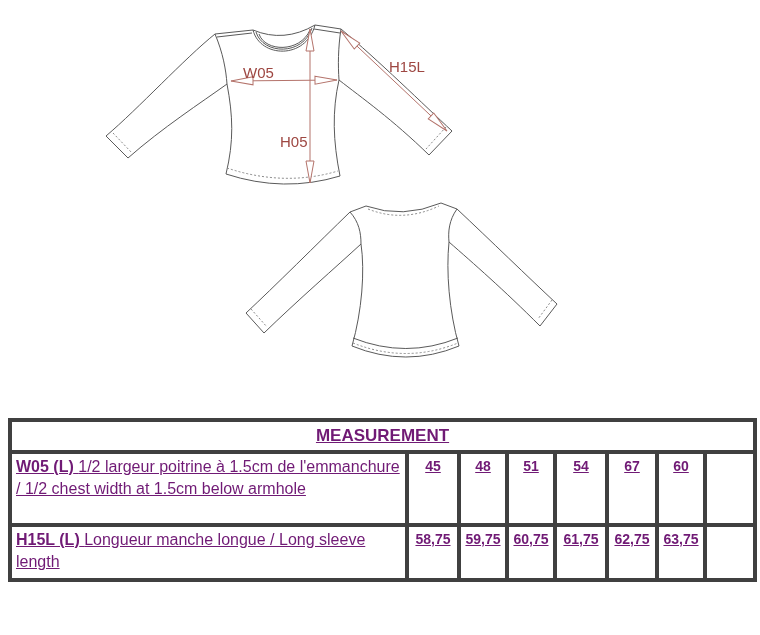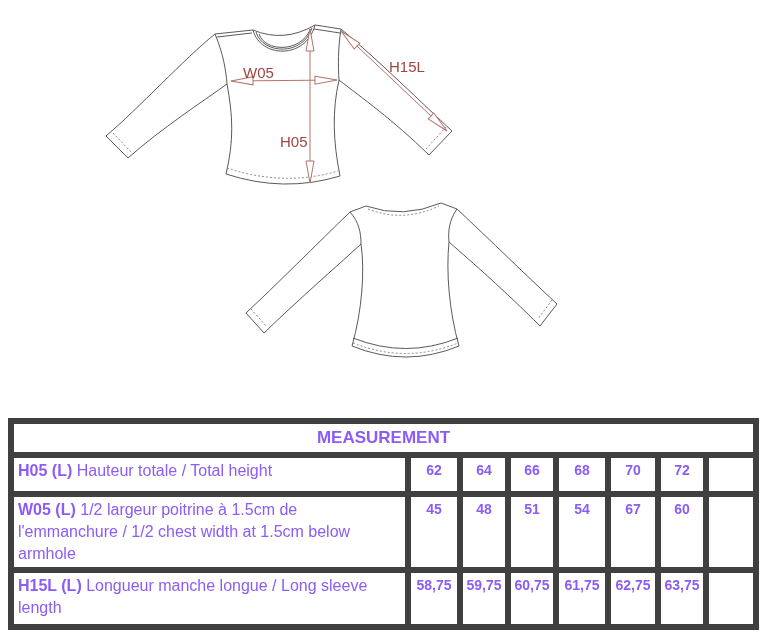--- a/index.html
+++ b/index.html
@@ -22,23 +22,24 @@
     left: 8px; top: 418px;
   }
   table.measure {
     border-collapse: collapse;
     table-layout: fixed;
     width: 745px;
     background: #ffffff;
     border: 3px solid #000000;
   }
   table.measure th, table.measure td {
-    border: 6px solid #404040;
+    border: 4px solid #404040;
     overflow: hidden;
-    color: #8b5cf6;
+    color: #701a75;
+    text-decoration: underline;
   }
   tr.title-row th {
     height: 26px;
     font-size: 17px;
     font-weight: bold;
     text-align: center;
     vertical-align: middle;
   }
   tr.header-row th {
     height: 30px;
@@ -162,30 +163,20 @@
       <col style="width:48px">
       <col style="width:52px">
       <col style="width:50px">
       <col style="width:48px">
       <col style="width:50px">
     </colgroup>
     <tbody>
       <tr class="title-row">
         <th colspan="8">MEASUREMENT</th>
       </tr>
-      <tr class="row-h05">
-        <td class="desc"><b>H05 (L)</b> <span>Hauteur totale / Total height</span></td>
-        <td class="val">62</td>
-        <td class="val">64</td>
-        <td class="val">66</td>
-        <td class="val">68</td>
-        <td class="val">70</td>
-        <td class="val">72</td>
-        <td class="val"></td>
-      </tr>
       <tr class="row-w05">
         <td class="desc"><b>W05 (L)</b> <span>1/2 largeur poitrine à 1.5cm de l'emmanchure / 1/2 chest width at 1.5cm below armhole</span></td>
         <td class="val">45</td>
         <td class="val">48</td>
         <td class="val">51</td>
         <td class="val">54</td>
         <td class="val">67</td>
         <td class="val">60</td>
         <td class="val"></td>
       </tr>

